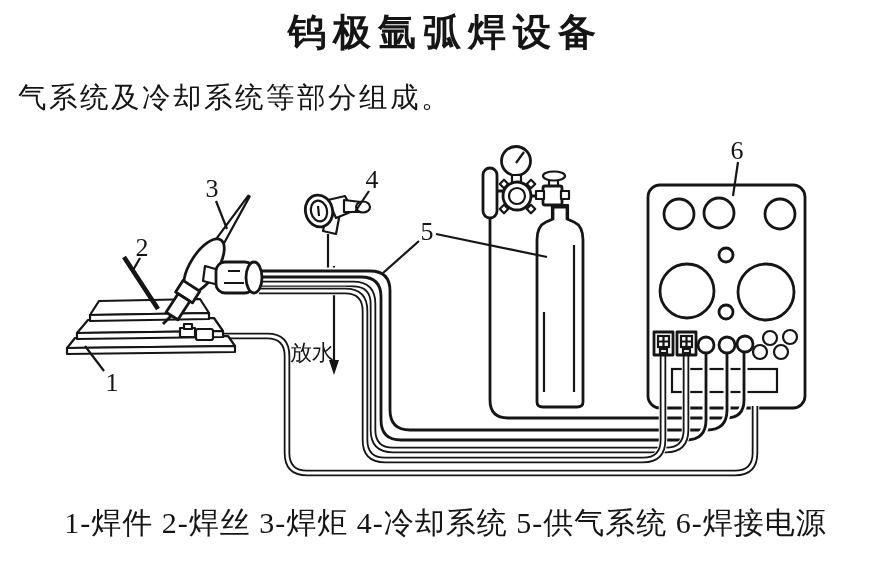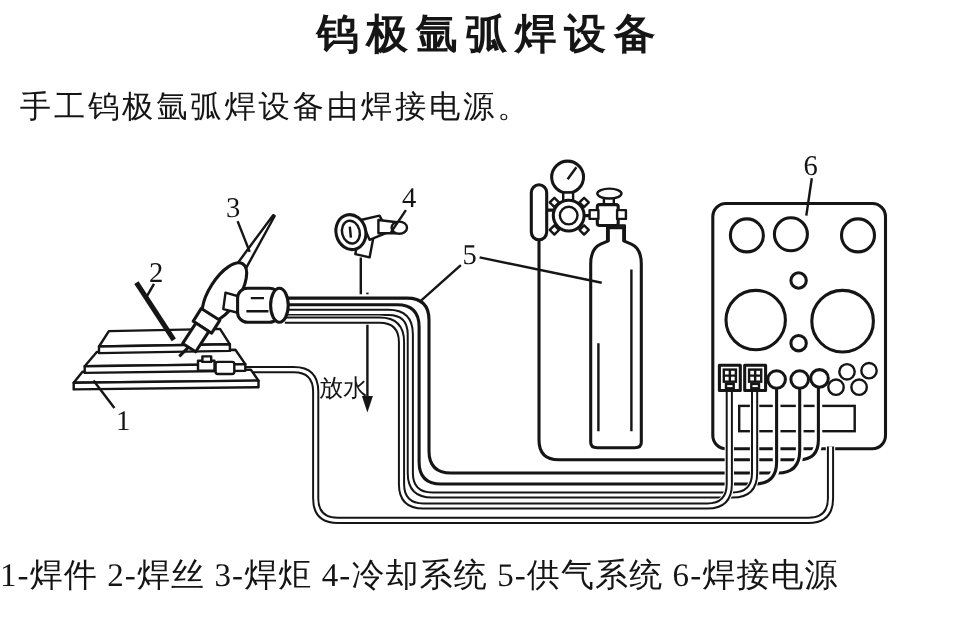--- a/index.html
+++ b/index.html
@@ -15,21 +15,21 @@
     text-align:center; font-size:38px; font-weight:bold;
     letter-spacing:7px; line-height:1.1; white-space:nowrap;
   }
   .body-text {
     position:absolute; top:80px; left:18px; width:860px;
     font-size:28.5px; line-height:1.23; letter-spacing:2.5px;
   }
   .body-text .indent { padding-left:57px; }
   .legend-caption {
     position:absolute; top:503px; left:0; width:891px;
-    font-size:30px; letter-spacing:1px; white-space:nowrap;
+    text-align:center; font-size:30px; letter-spacing:1px; white-space:nowrap;
   }
   svg { display:block; }
   .shape { fill:#fff; stroke:var(--ink); stroke-width:2.8; stroke-linejoin:round; }
   .shape-thin { fill:#fff; stroke:var(--ink); stroke-width:2.2; stroke-linejoin:round; }
   .ln   { fill:none; stroke:var(--ink); stroke-width:2.8; stroke-linecap:butt; stroke-linejoin:round; }
   .ln-thin { fill:none; stroke:var(--ink); stroke-width:2.2; }
   .halo { fill:none; stroke:#fff; stroke-width:7; stroke-linejoin:round; }
   .halo-w { fill:none; stroke:#fff; stroke-width:8.5; stroke-linejoin:round; }
   .cable { fill:none; stroke:var(--ink); stroke-width:2.8; stroke-linejoin:round; }
   .cable-thick { fill:none; stroke:var(--ink); stroke-width:6.5; stroke-linejoin:round; }
@@ -182,16 +182,16 @@
     <text class="num" x="372" y="188">4</text>
     <text class="num" x="427" y="240">5</text>
     <text class="num" x="737" y="159">6</text>
     <text class="cjk-sm" x="312" y="360">放水</text>
   </g>
 </svg>
 
 <div class="slide-title">钨极氩弧焊设备</div>
 
 <div class="body-text">
-  <div>手工钨极氩弧焊设备由焊接电源。</div>
+  <div>气系统及冷却系统等部分组成。</div>
 </div>
 
 <div class="legend-caption">1-焊件 2-焊丝 3-焊炬 4-冷却系统 5-供气系统 6-焊接电源</div>
 
 </body></html>

